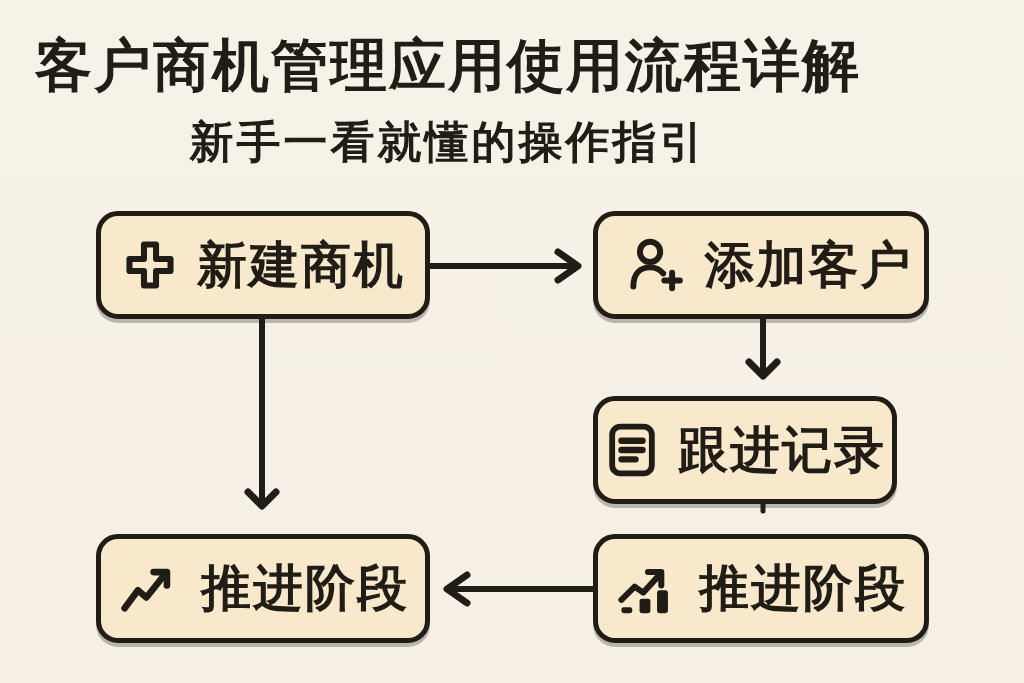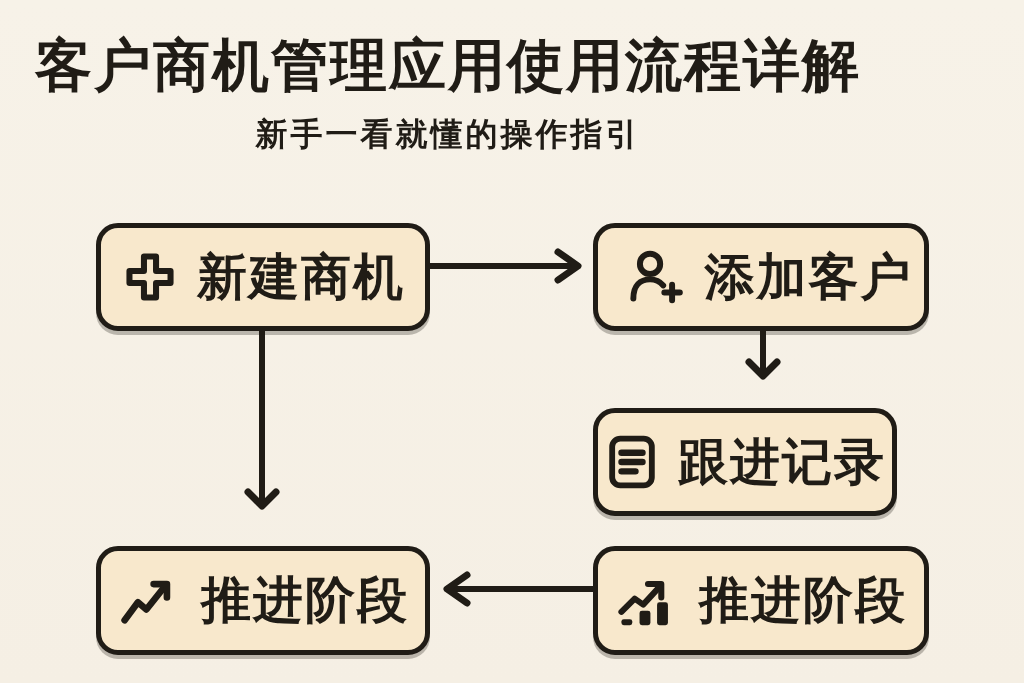--- a/index.html
+++ b/index.html
@@ -20,29 +20,29 @@
     background:linear-gradient(180deg,#f7f2e8 0%,#f5efe4 100%);
   }
   .header{
     position:absolute;left:0;top:34px;width:896px;
     text-align:center;color:var(--ink);
   }
   .title{
     font-size:57px;font-weight:900;letter-spacing:2px;line-height:1.1;
   }
   .subtitle{
-    margin-top:16px;font-size:32px;font-weight:700;letter-spacing:3px;
+    margin-top:16px;font-size:44px;font-weight:700;letter-spacing:3px;
   }
   .node{
     position:absolute;
     background:var(--box-fill);
     border:5px solid var(--ink);
     border-radius:22px;
     box-shadow:0 4px 0 rgba(32,28,22,.28);
-    display:flex;align-items:center;justify-content:center;gap:18px;margin-top:12px;
+    display:flex;align-items:center;justify-content:center;gap:18px;
   }
   .node .label{
     font-size:50px;font-weight:900;color:var(--ink);letter-spacing:2px;
     white-space:nowrap;
   }
   .node svg{flex:0 0 auto;}
   #node-create{left:96px;top:211px;width:334px;height:108px;}
   #node-add-customer{left:593px;top:211px;width:336px;height:108px;padding-left:15px;}
   #node-follow-up{left:593px;top:396px;width:304px;height:108px;}
   #node-advance-left{left:96px;top:534px;width:334px;height:109px;}

